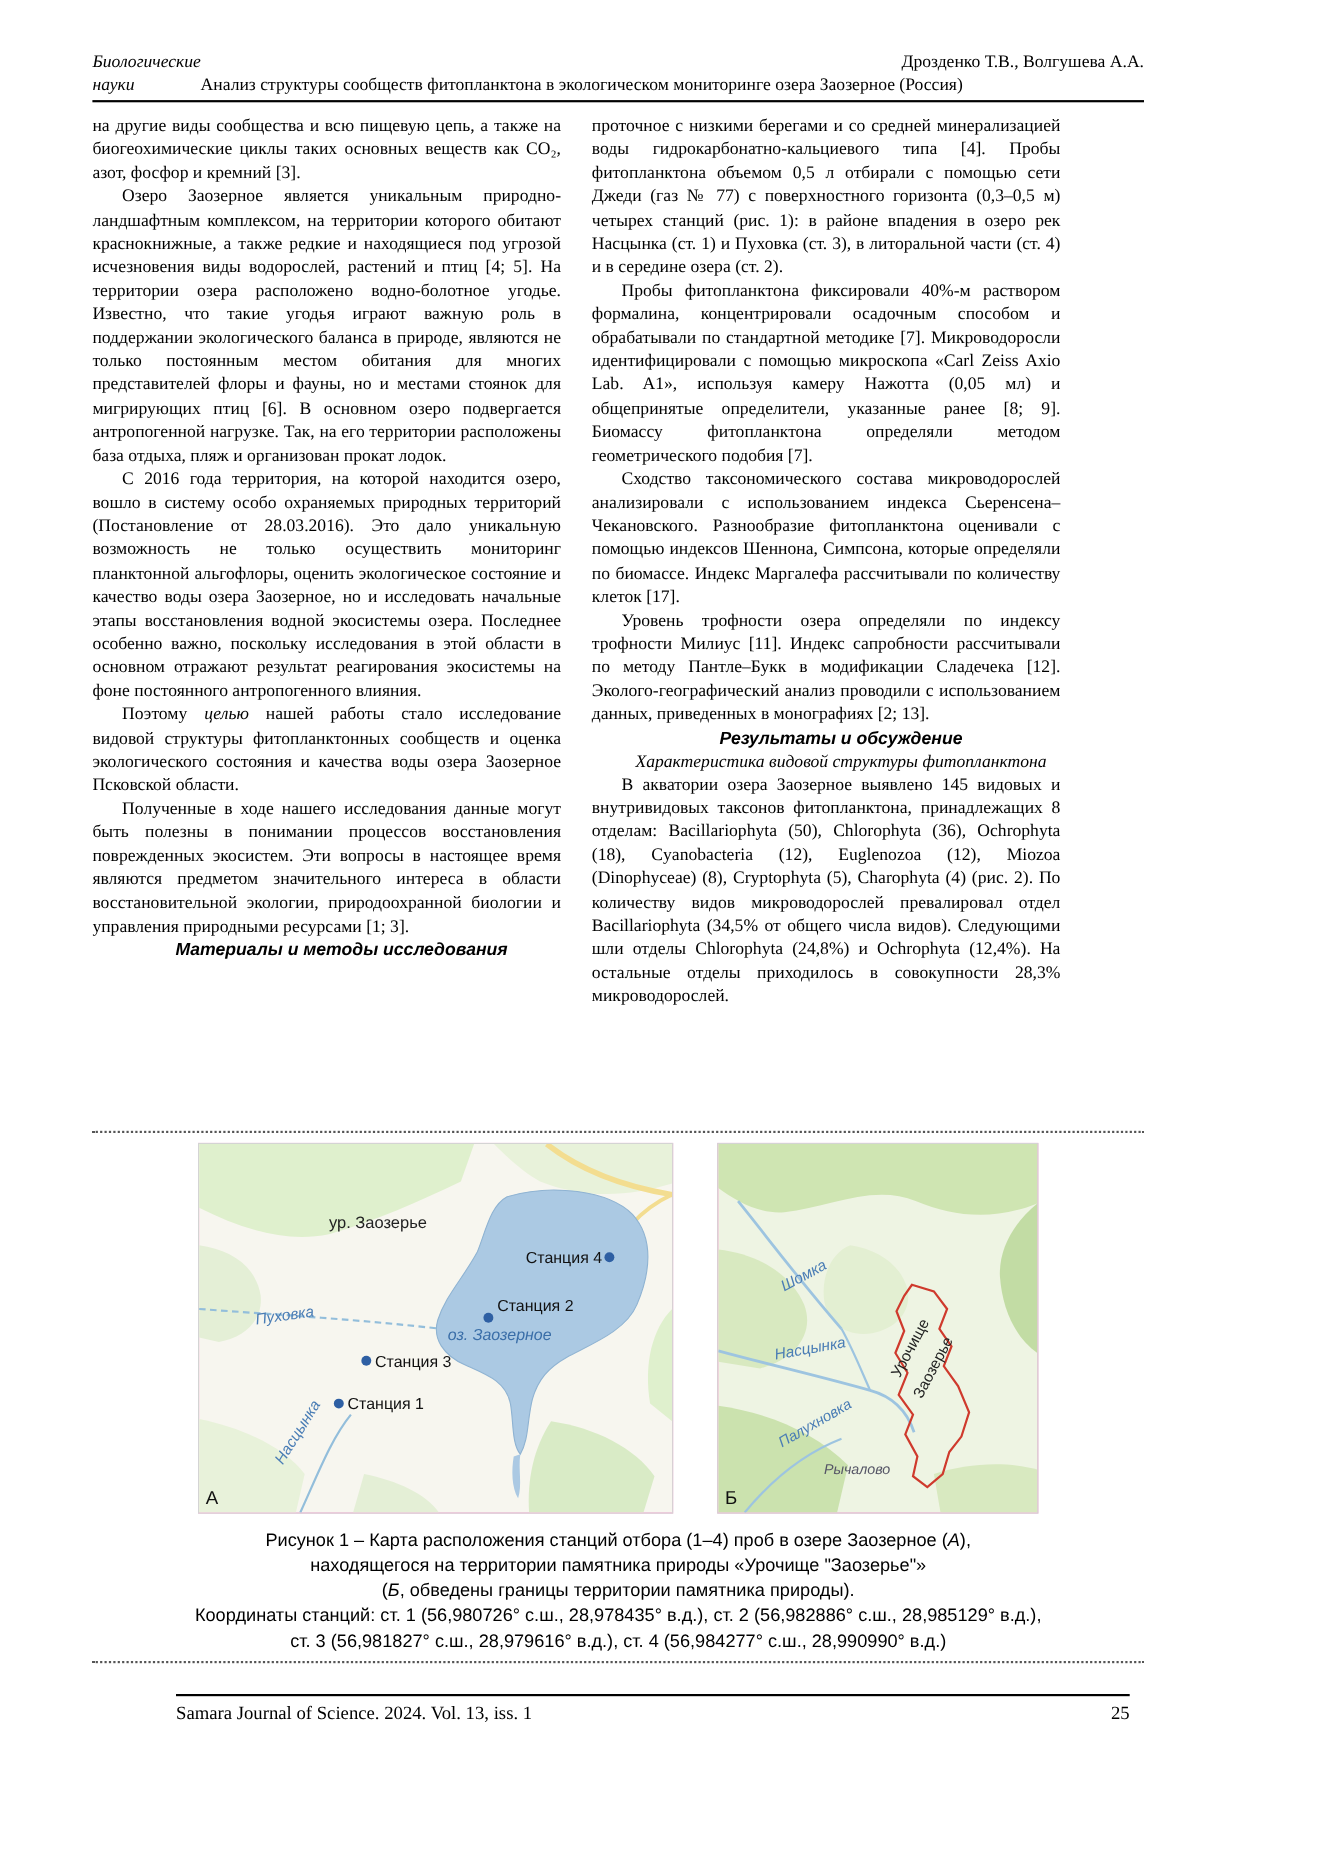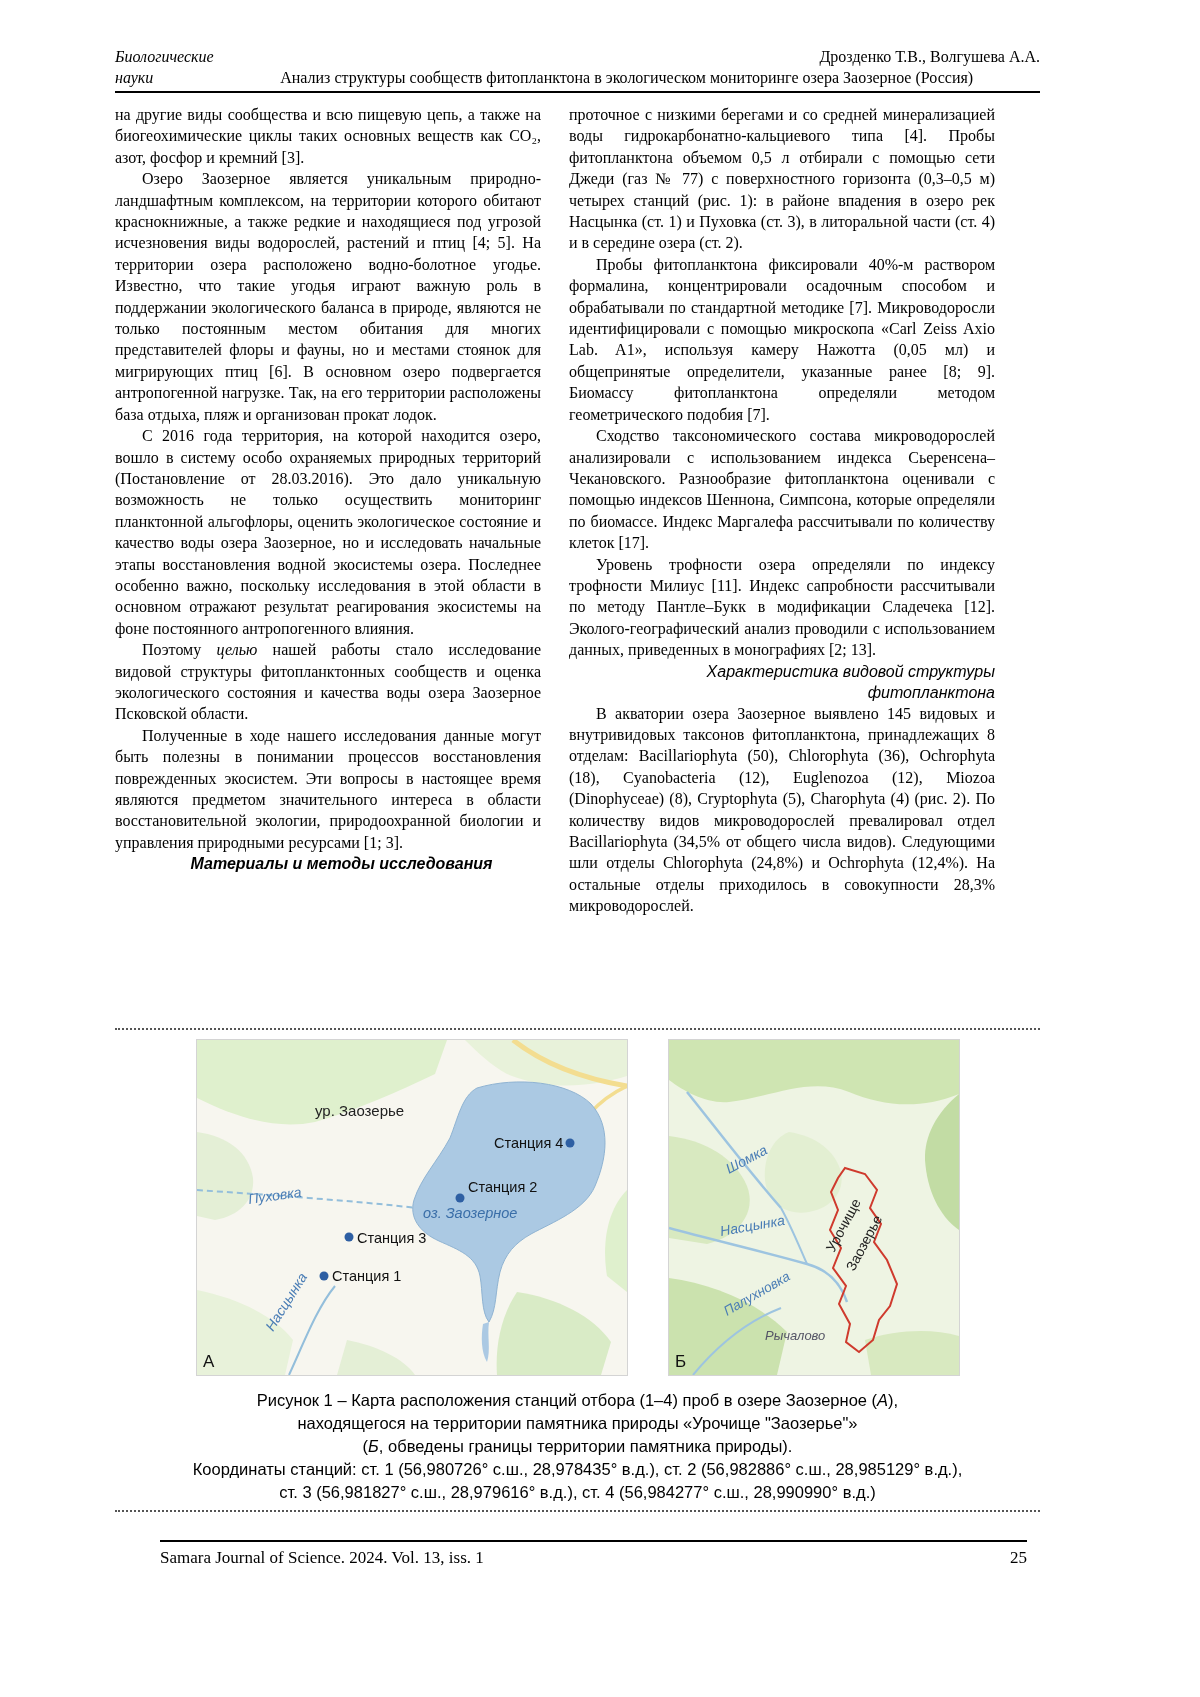--- a/index.html
+++ b/index.html
@@ -1,39 +1,39 @@
 <!DOCTYPE html>
 <html lang="ru"><head>
 <meta charset="utf-8">
 <style>
   html,body{margin:0;padding:0}
   body{
     width:1200px;height:1697px;background:#ffffff;color:#000;
     font-family:"Liberation Serif", serif;overflow:hidden;
   }
-  .page{position:relative;width:1200px;height:1697px;box-sizing:border-box;padding:46px 160px 0 115px}
+  .page{position:relative;width:1200px;height:1697px;box-sizing:border-box;padding:46px 160px 0 84px}
 
   
   .header-row{display:flex;justify-content:space-between;align-items:baseline;font-size:16px;line-height:21px}
   .italic{font-style:italic}
-  .header-row2-title{flex:1;text-align:center;padding-left:60px}
+  .header-row2-title{flex:1;text-align:left;padding-left:60px}
   .header-rule{border:none;border-top:2px solid #000;margin:3px 0 0 0}
 
   
   .columns{display:flex;gap:28px;margin-top:11px;height:918px;overflow:hidden}
   .col{width:426px;font-size:16px;line-height:21.4px;text-align:justify}
   .col p{margin:0;text-indent:27px}
   .col p.first{text-indent:0}
   .head-center{
     font-family:"Liberation Sans", sans-serif;font-weight:bold;font-style:italic;
     text-align:center;font-size:16px;margin:5px 0 4px 0;text-indent:0;line-height:21px
   }
   .subhead{
-    font-family:Liberation Sans, sans-serif;font-style:italic;font-size:16px;
-    text-indent:27px;margin:2px 0;line-height:21px;text-align:right
+    font-family:Liberation Serif, serif;font-style:italic;font-size:16px;
+    text-indent:27px;margin:2px 0;line-height:21px;text-align:center
   }
 
   .dotted-rule{border:none;border-top:2px dotted #555;margin:6px 0 0 0}
 
   
   .figure-row{display:flex;justify-content:center;gap:40px;margin-top:9px}
   .map{border:1px solid #d4d4d4;line-height:0;background:#f9a8d4}
 
   
   .caption{
@@ -74,20 +74,21 @@
       <p>С 2016 года территория, на которой находится озеро, вошло в систему особо охраняемых природных территорий (Постановление от 28.03.2016). Это дало уникальную возможность не только осуществить мониторинг планктонной альгофлоры, оценить экологическое состояние и качество воды озера Заозерное, но и исследовать начальные этапы восстановления водной экосистемы озера. Последнее особенно важно, поскольку исследования в этой области в основном отражают результат реагирования экосистемы на фоне постоянного антропогенного влияния.</p>
       <p><span>Поэтому </span><span class="italic">целью</span><span> нашей работы стало исследование видовой структуры фитопланктонных сообществ и оценка экологического состояния и качества воды озера Заозерное Псковской области.</span></p>
       <p>Полученные в ходе нашего исследования данные могут быть полезны в понимании процессов восстановления поврежденных экосистем. Эти вопросы в настоящее время являются предметом значительного интереса в области восстановительной экологии, природоохранной биологии и управления природными ресурсами [1; 3].</p>
       <p class="head-center">Материалы и методы исследования</p>
     </div>
     <div class="col">
       <p class="first">проточное с низкими берегами и со средней минерализацией воды гидрокарбонатно-кальциевого типа [4]. Пробы фитопланктона объемом 0,5 л отбирали с помощью сети Джеди (газ № 77) с поверхностного горизонта (0,3–0,5 м) четырех станций (рис. 1): в районе впадения в озеро рек Насцынка (ст. 1) и Пуховка (ст. 3), в литоральной части (ст. 4) и в середине озера (ст. 2).</p>
       <p>Пробы фитопланктона фиксировали 40%-м раствором формалина, концентрировали осадочным способом и обрабатывали по стандартной методике [7]. Микроводоросли идентифицировали с помощью микроскопа «Carl Zeiss Axio Lab. A1», используя камеру Нажотта (0,05 мл) и общепринятые определители, указанные ранее [8; 9]. Биомассу фитопланктона определяли методом геометрического подобия [7].</p>
       <p>Сходство таксономического состава микроводорослей анализировали с использованием индекса Сьеренсена–Чекановского. Разнообразие фитопланктона оценивали с помощью индексов Шеннона, Симпсона, которые определяли по биомассе. Индекс Маргалефа рассчитывали по количеству клеток [17].</p>
       <p>Уровень трофности озера определяли по индексу трофности Милиус [11]. Индекс сапробности рассчитывали по методу Пантле–Букк в модификации Сладечека [12]. Эколого-географический анализ проводили с использованием данных, приведенных в монографиях [2; 13].</p>
+      <p class="head-center">Результаты и обсуждение</p>
       <p class="subhead">Характеристика видовой структуры фитопланктона</p>
       <p>В акватории озера Заозерное выявлено 145 видовых и внутривидовых таксонов фитопланктона, принадлежащих 8 отделам: Bacillariophyta (50), Chlorophyta (36), Ochrophyta (18), Cyanobacteria (12), Euglenozoa (12), Miozoa (Dinophyceae) (8), Cryptophyta (5), Charophyta (4) (рис. 2). По количеству видов микроводорослей превалировал отдел Bacillariophyta (34,5% от общего числа видов). Следующими шли отделы Chlorophyta (24,8%) и Ochrophyta (12,4%). На остальные отделы приходилось в совокупности 28,3% микроводорослей.</p>
     </div>
   </div>
 
   <hr class="dotted-rule">
 
   <div class="figure-row">
 
     <div class="map">

